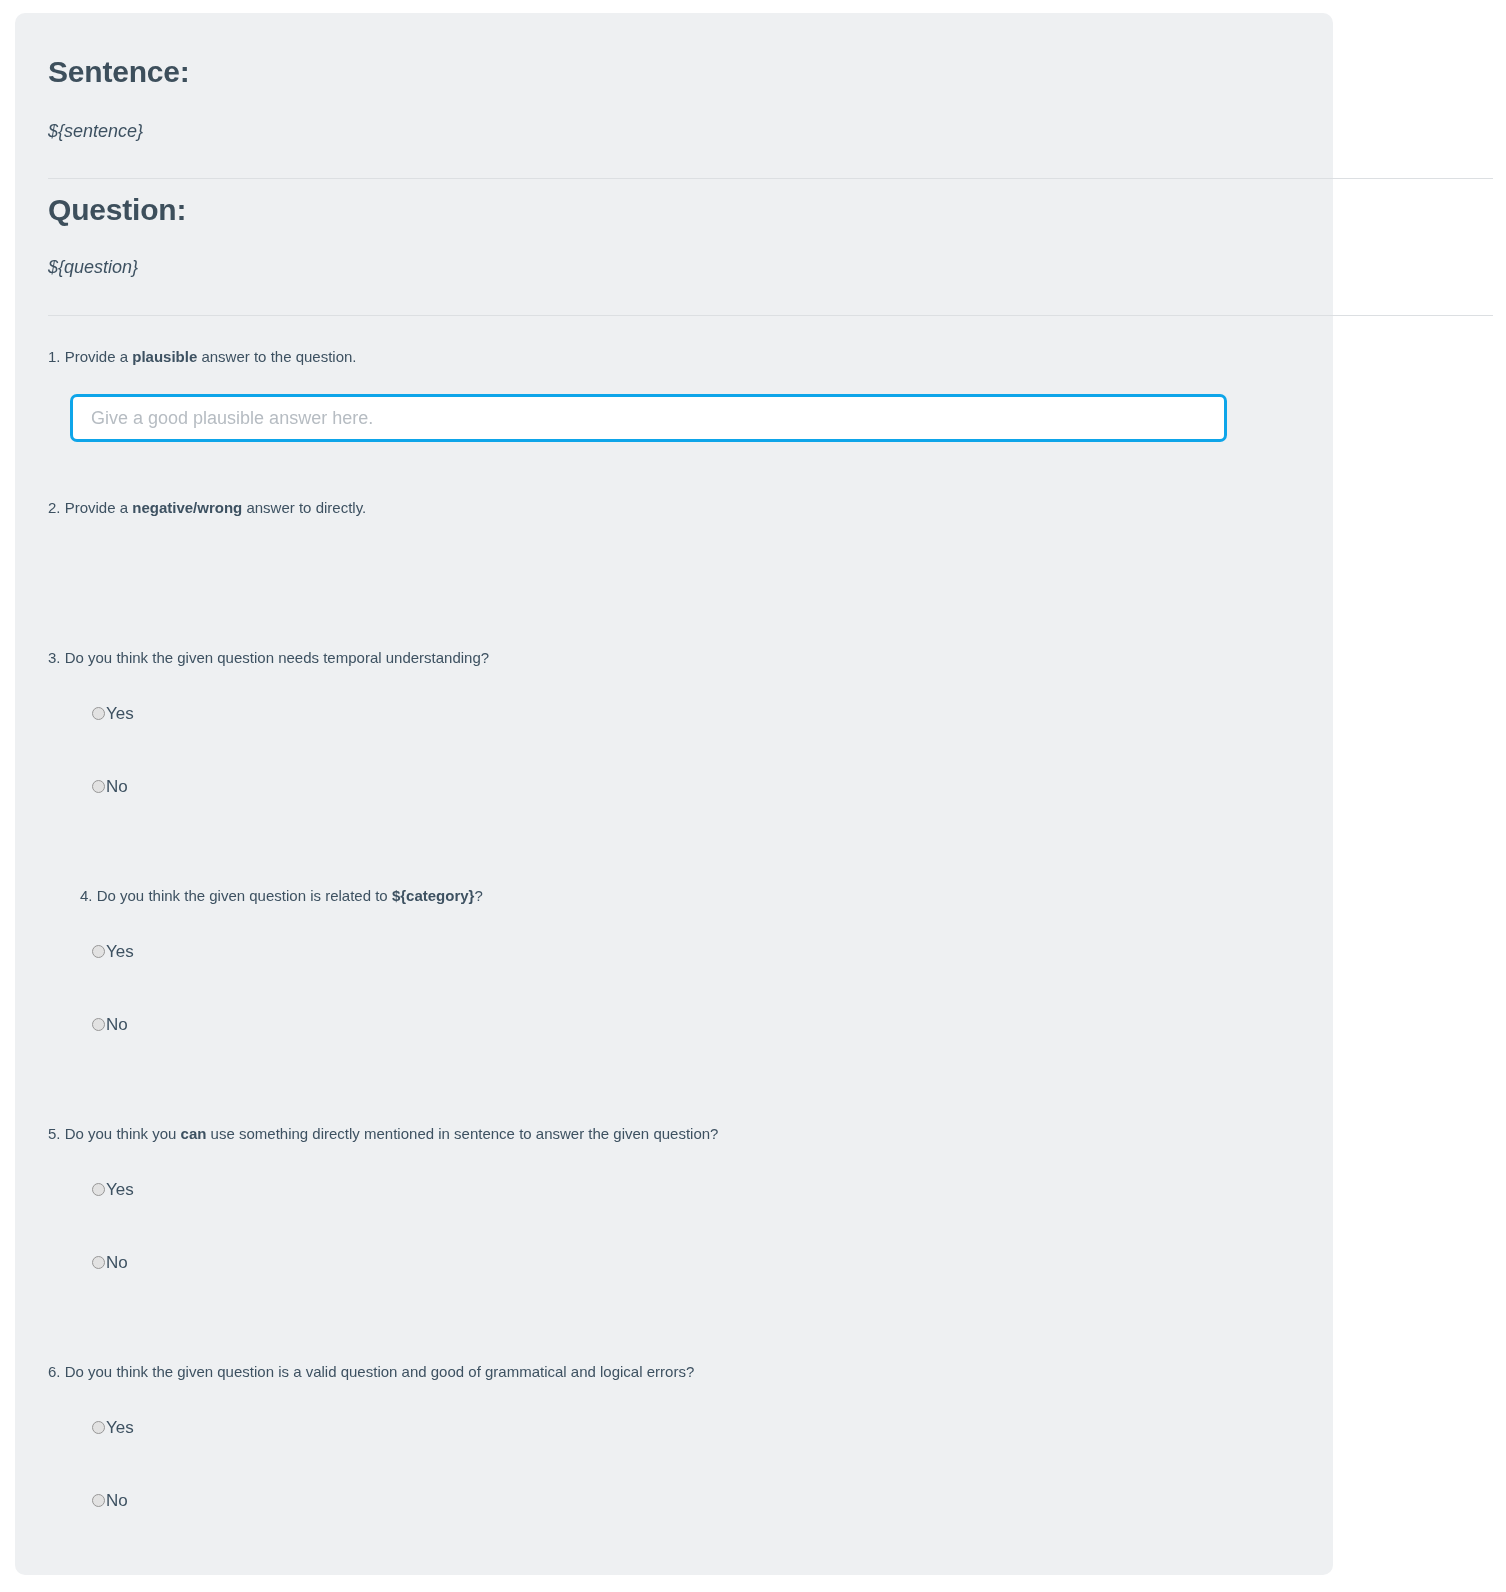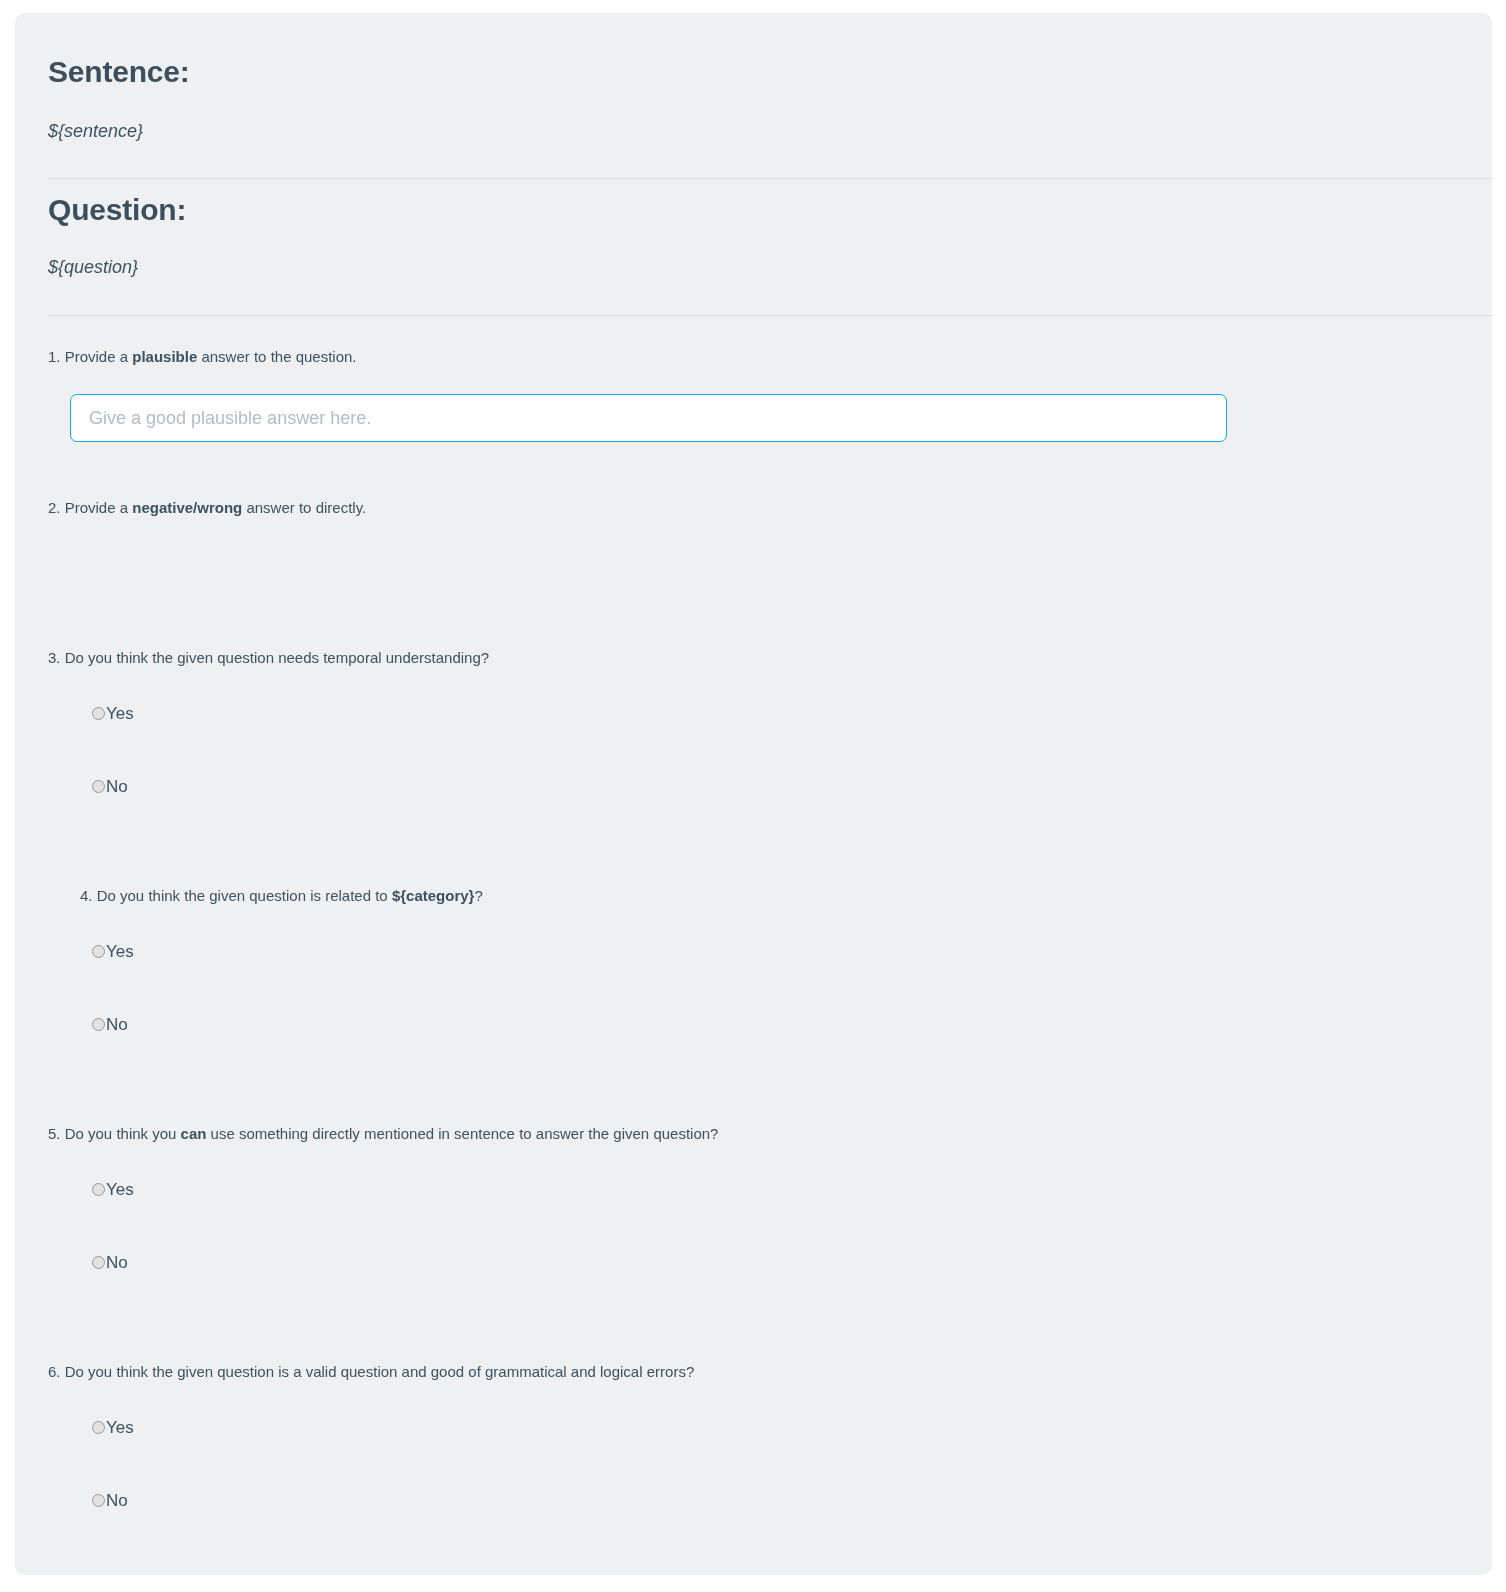--- a/index.html
+++ b/index.html
@@ -16,21 +16,21 @@
   body {
     font-family: "Liberation Sans", "DejaVu Sans", sans-serif;
     color: #3d5161;
   }
 
   
   .card {
     position: absolute;
     left: 15px;
     top: 13px;
-    width: 1477px;
+    width: 1318px;
     height: 1562px;
     background: #eef0f2;
     border-radius: 10px;
     padding: 16px 33px;
   }
 
   
   .section-heading {
     font-size: 30px;
     font-weight: bold;
@@ -94,21 +94,21 @@
     cursor: pointer;
     line-height: 1;
     text-align: center;
   }
 
   
   .text-input {
     width: 1157px;
     height: 48px;
     background: #ffffff;
-    border: 1px solid #0ea5e9;
+    border: 3px solid #0ea5e9;
     border-radius: 7px;
     padding: 0 18px;
     font-family: "Liberation Sans", "DejaVu Sans", sans-serif;
     font-size: 18px;
     color: #3d5161;
     outline: none;
   }
   .text-input::placeholder {
     color: #b6bcc2;
     opacity: 1;

